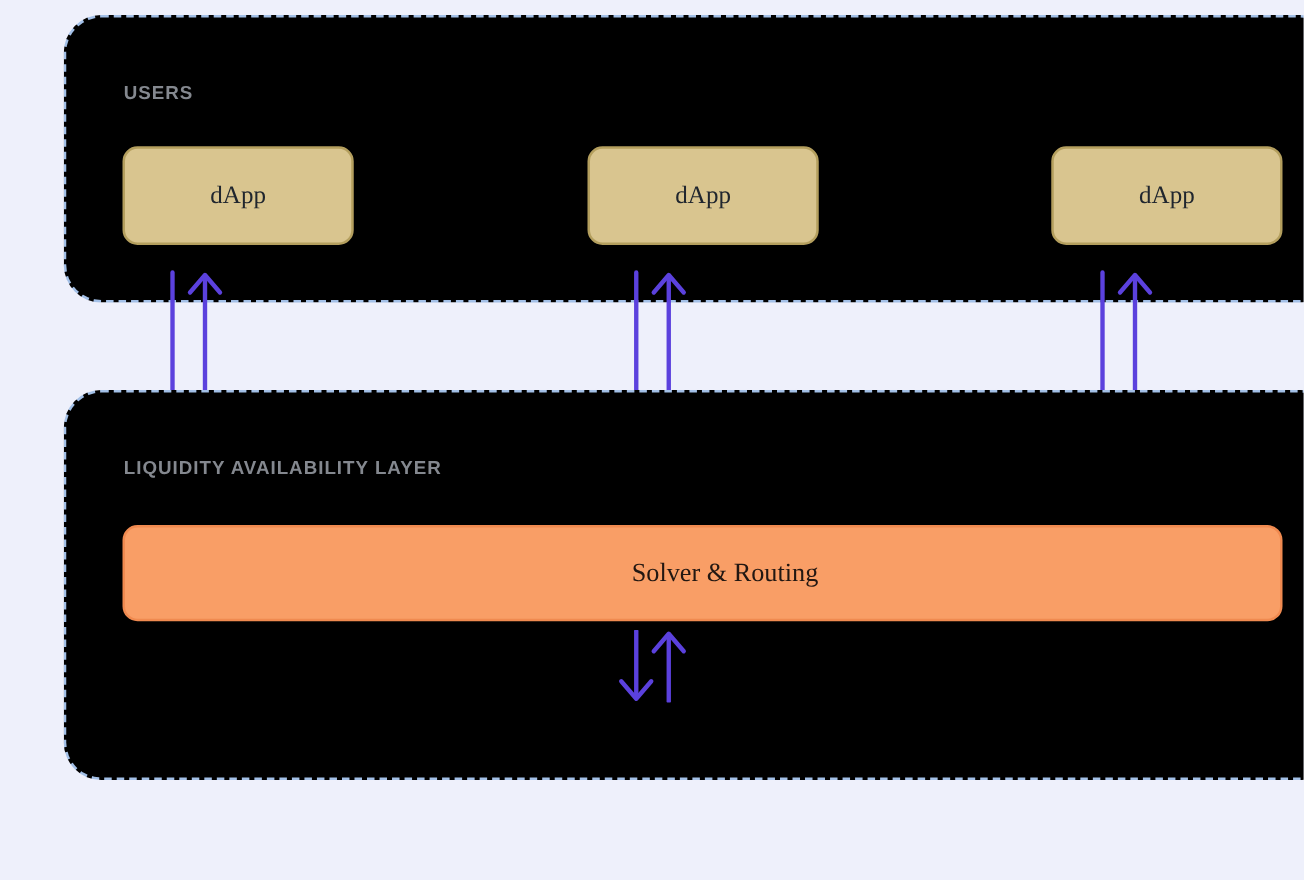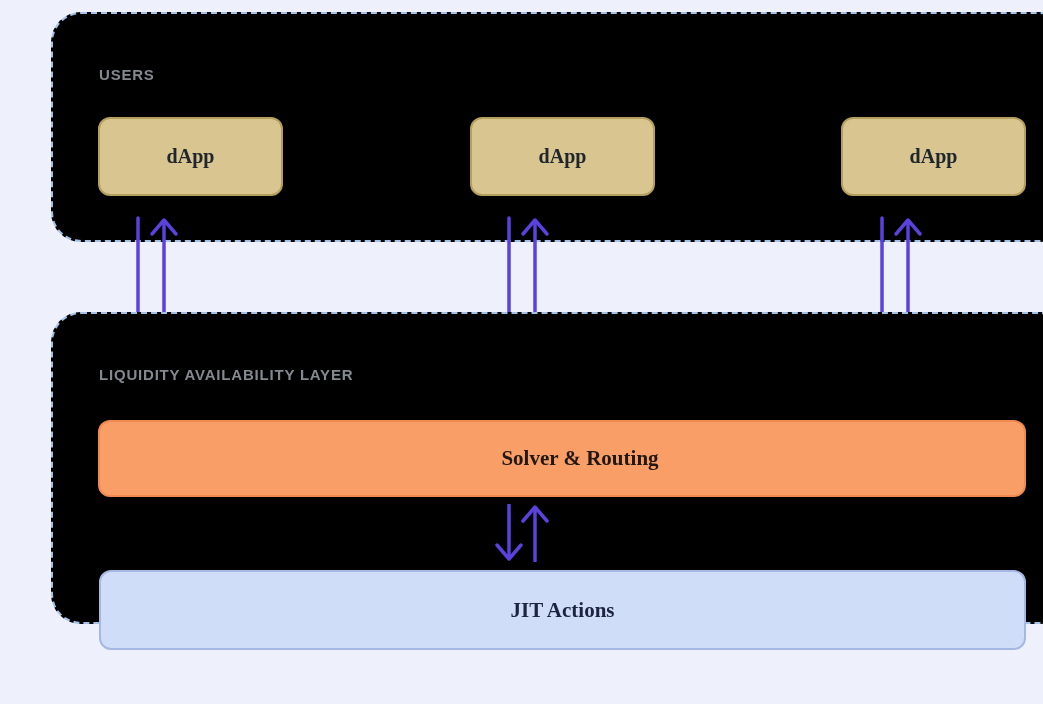--- a/index.html
+++ b/index.html
@@ -46,21 +46,21 @@
     text-transform: uppercase;
   }
   .node {
     position: absolute;
     box-sizing: border-box;
     display: flex;
     align-items: center;
     justify-content: center;
     border-radius: 12px;
     font-family: "Liberation Serif", serif;
-    font-weight: 700;
+    font-weight: 400;
   }
   .node-dapp {
     top: 103px;
     width: 185px;
     height: 79px;
     background: #d9c58f;
     border: 2px solid #b49f5e;
     color: #20262e;
     font-size: 20px;
   }
@@ -150,21 +150,20 @@
       <g>
         <line class="arrow-stroke" x1="40" y1="130" x2="40" y2="6"></line>
         <polyline class="arrow-stroke" points="28,18 40,4 52,18"></polyline>
       </g>
     </svg>
   </div>
 
   <section class="panel panel-liquidity">
     <div class="panel-label">LIQUIDITY AVAILABILITY LAYER</div>
     <div class="node node-solver">Solver &amp; Routing</div>
-    <div class="node node-jit">JIT Actions</div>
   </section>
 
   <div class="arrow-pair link-solver-jit">
     <svg width="56" height="58" viewBox="0 0 56 58">
       <g>
         <line class="arrow-stroke" x1="14" y1="1" x2="14" y2="53"></line>
         <polyline class="arrow-stroke" points="2,41 14,55 26,41"></polyline>
       </g>
       <g>
         <line class="arrow-stroke" x1="40" y1="57" x2="40" y2="5"></line>

